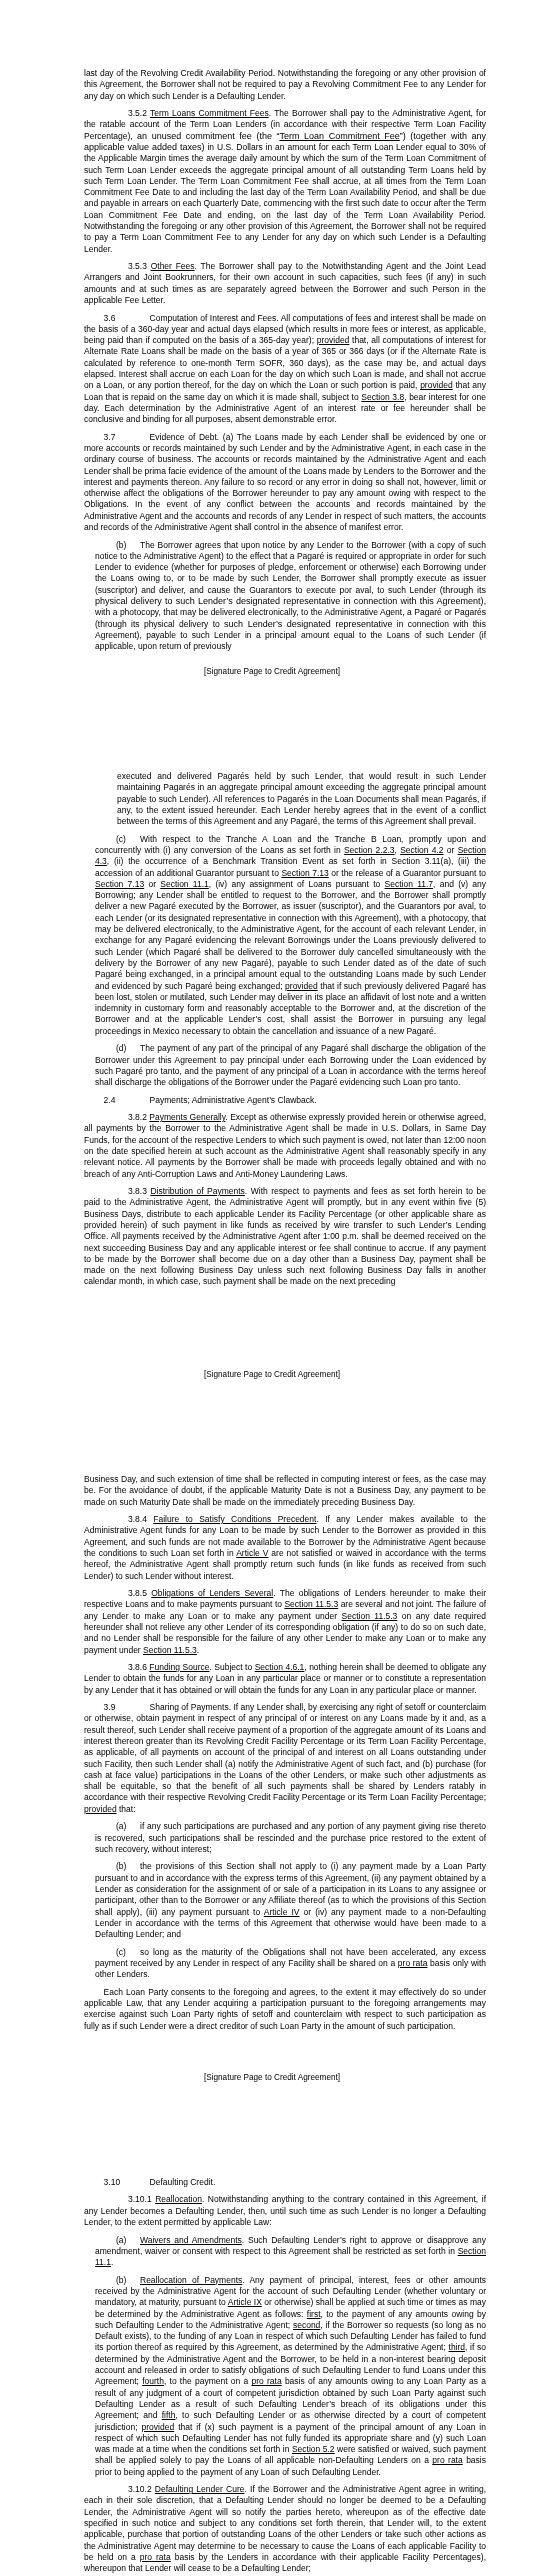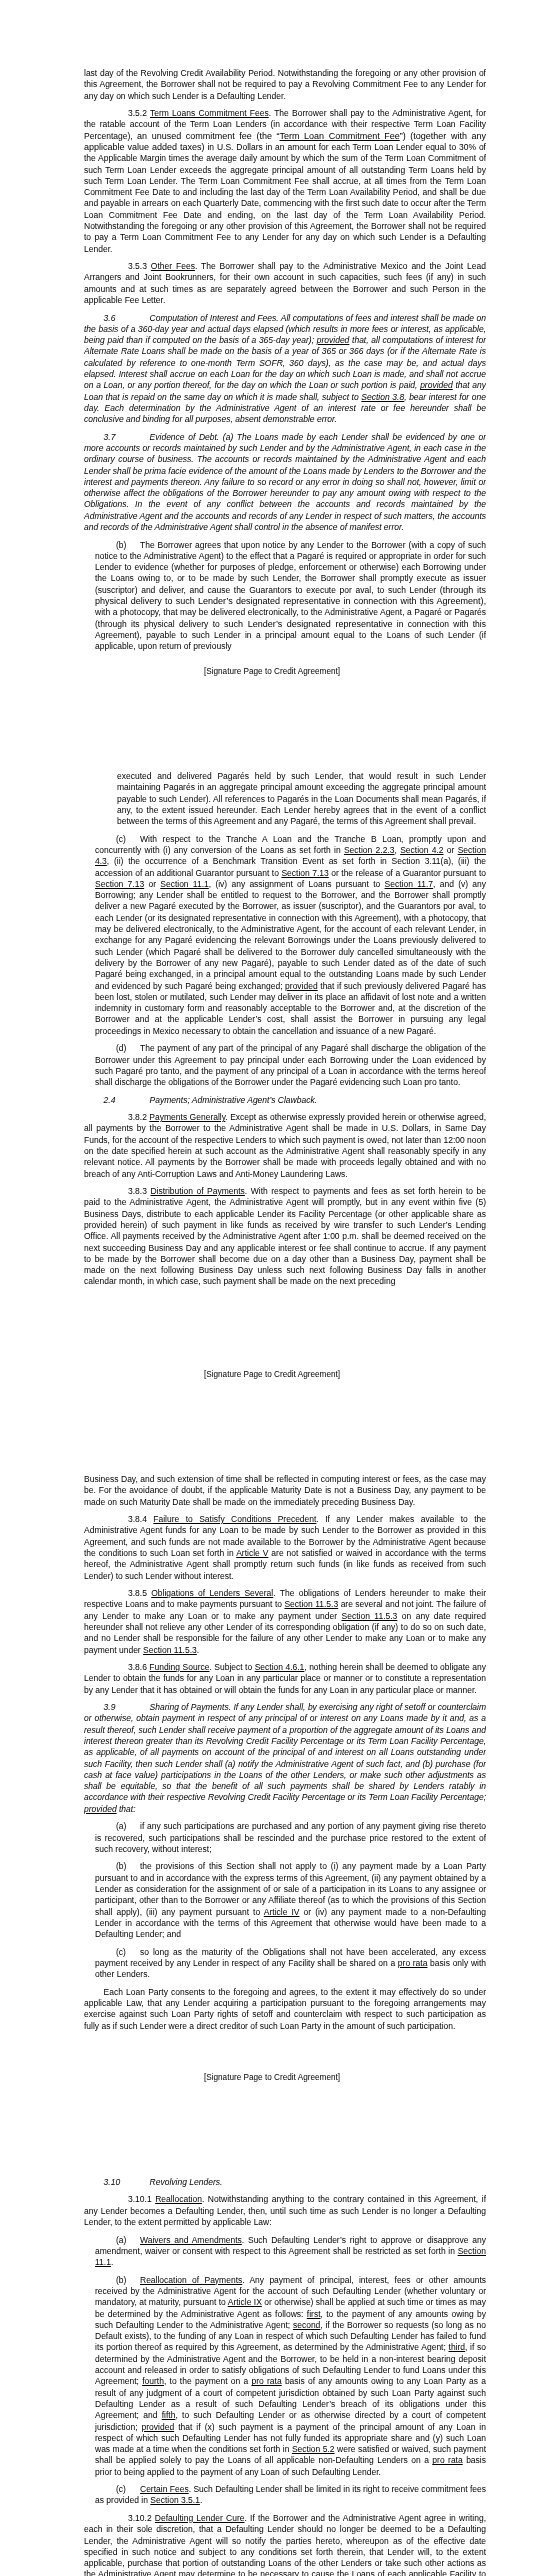--- a/index.html
+++ b/index.html
@@ -22,21 +22,21 @@
     font-size: 8.5px;
     line-height: 11.3px;
     text-align: justify;
   }
   .para { margin: 0 0 6.2px 0; }
   
   .continuation { text-indent: 0; }
   
   .letter-cont { margin-left: 33px; text-indent: 0; }
   
-  .section { text-indent: 19.6px; font-style: italic; }
+  .section { text-indent: 19.6px; }
   
   .subsection { text-indent: 44px; }
   
   .letter { margin-left: 11px; text-indent: 21px; }
   
   .closing { text-indent: 19.6px; }
   .num { display: inline-block; width: 46px; text-indent: 0; }
   .let { display: inline-block; width: 24px; text-indent: 0; }
   .u { text-decoration: underline; }
   .serif { font-family: Liberation Sans, sans-serif; font-size: 9px; }
@@ -50,21 +50,21 @@
   }
 </style>
 </head>
 <body>
 
 <div class="document">
     <div class="page">
       <div class="page-body">
         <p class="para continuation"><span>last day of the Revolving Credit Availability Period.  Notwithstanding the foregoing or any other provision of this Agreement, the Borrower shall not be required to pay a Revolving Commitment Fee to any Lender for any day on which such Lender is a Defaulting Lender.</span></p>
         <p class="para subsection"><span>3.5.2  </span><span class="u">Term Loans Commitment Fees</span><span>.  The Borrower shall pay to the Administrative Agent, for the ratable account of the Term Loan Lenders (in accordance with their respective Term Loan Facility Percentage), </span><span class="serif">an unused commitment fee (the “</span><span class="u serif">Term Loan Commitment Fee</span><span class="serif">”) (together with any applicable value added taxes)</span><span> in U.S. Dollars in an amount for each Term Loan Lender equal to 30% of the Applicable Margin times the average daily amount by which the sum of the Term Loan Commitment of such Term Loan Lender exceeds the aggregate principal amount of all outstanding Term Loans held by such Term Loan Lender. The Term Loan Commitment Fee shall accrue, at all times from the Term Loan Commitment Fee Date to and including the last day of the Term Loan Availability Period, and shall be due and payable in arrears on each Quarterly Date, commencing with the first such date to occur after the Term Loan Commitment Fee Date and ending, on the last day of the Term Loan Availability Period. Notwithstanding the foregoing or any other provision of this Agreement, the Borrower shall not be required to pay a Term Loan Commitment Fee to any Lender for any day on which such Lender is a Defaulting Lender.</span></p>
-        <p class="para subsection"><span>3.5.3  </span><span class="u">Other Fees</span><span>.  The Borrower shall pay to the Administrative Mexico and the Joint Lead Arrangers and Joint Bookrunners, for their own account in such capacities, such fees (if any) in such amounts and at such times as are separately agreed between the Borrower and such Person in the applicable Fee Letter.</span></p>
+        <p class="para subsection"><span>3.5.3  </span><span class="u">Other Fees</span><span>.  The Borrower shall pay to the Notwithstanding Agent and the Joint Lead Arrangers and Joint Bookrunners, for their own account in such capacities, such fees (if any) in such amounts and at such times as are separately agreed between the Borrower and such Person in the applicable Fee Letter.</span></p>
         <p class="para section"><span class="num">3.6</span><span>Computation of Interest and Fees.  All computations of fees and interest shall be made on the basis of a 360-day year and actual days elapsed (which results in more fees or interest, as applicable, being paid than if computed on the basis of a 365-day year); </span><span class="u">provided</span><span> that, all computations of interest for Alternate Rate Loans shall be made on the basis of a year of 365 or 366 days (or if the Alternate Rate is calculated by reference to one-month Term SOFR, 360 days), as the case may be, and actual days elapsed.  Interest shall accrue on each Loan for the day on which such Loan is made, and shall not accrue on a Loan, or any portion thereof, for the day on which the Loan or such portion is paid, </span><span class="u">provided</span><span> that any Loan that is repaid on the same day on which it is made shall, subject to </span><span class="u">Section 3.8</span><span>, bear interest for one day.  Each determination by the Administrative Agent of an interest rate or fee hereunder shall be conclusive and binding for all purposes, absent demonstrable error.</span></p>
         <p class="para section"><span class="num">3.7</span><span>Evidence of Debt.  (a)  The Loans made by each Lender shall be evidenced by one or more accounts or records maintained by such Lender and by the Administrative Agent, in each case in the ordinary course of business.  The accounts or records maintained by the Administrative Agent and each Lender shall be prima facie evidence of the amount of the Loans made by Lenders to the Borrower and the interest and payments thereon.  Any failure to so record or any error in doing so shall not, however, limit or otherwise affect the obligations of the Borrower hereunder to pay any amount owing with respect to the Obligations.  In the event of any conflict between the accounts and records maintained by the Administrative Agent and the accounts and records of any Lender in respect of such matters, the accounts and records of the Administrative Agent shall control in the absence of manifest error.</span></p>
         <p class="para letter"><span class="let">(b)</span><span>The Borrower agrees that upon notice by any Lender to the Borrower (with a copy of such notice to the Administrative Agent) to the effect that a Pagaré is required or appropriate in order for such Lender to evidence (whether for purposes of pledge, enforcement or otherwise) each Borrowing under the Loans owing to, or to be made by such Lender, the Borrower shall promptly execute as issuer (suscriptor) and deliver, and cause the Guarantors to execute por aval, to such Lender </span><span class="serif">(through its physical delivery to such Lender’s designated representative in connection with this Agreement)</span><span>, with a photocopy, that may be delivered electronically, to the Administrative Agent, a Pagaré or Pagarés (through its physical delivery to </span><span class="serif">such Lender’s designated representative</span><span> in connection with this Agreement), payable to such Lender in a principal amount equal to the Loans of such Lender (if applicable, upon return of previously</span></p>
       </div>
       <div class="page-footer">[Signature Page to Credit Agreement]</div>
     </div>
     <div class="page">
       <div class="page-body">
         <p class="para letter-cont"><span>executed and delivered Pagarés held by such Lender, that would result in such Lender maintaining Pagarés in an aggregate principal amount exceeding the aggregate principal amount payable to such Lender).  All references to Pagarés in the Loan Documents shall mean Pagarés, if any, to the extent issued hereunder.  Each Lender hereby agrees that in the event of a conflict between the terms of this Agreement and any Pagaré, the terms of this Agreement shall prevail.</span></p>
         <p class="para letter"><span class="let">(c)</span><span>With respect to the Tranche A Loan and the Tranche B Loan, promptly upon and concurrently with (i) any conversion of the Loans as set forth in </span><span class="u">Section 2.2.3</span><span>, </span><span class="u">Section 4.2</span><span> or </span><span class="u">Section 4.3</span><span>, (ii) the occurrence of a Benchmark Transition Event as set forth in Section 3.11(a), (iii) the accession of an additional Guarantor pursuant to </span><span class="u">Section 7.13</span><span> or the release of a Guarantor pursuant to </span><span class="u">Section 7.13</span><span> or </span><span class="u">Section 11.1</span><span>, (iv) any assignment of Loans pursuant to </span><span class="u">Section 11.7</span><span>, and (v) any Borrowing; any Lender shall be entitled to request to the Borrower, and the Borrower shall promptly deliver a new Pagaré executed by the Borrower, as issuer (suscriptor), and the Guarantors por aval, to each Lender (or its designated representative in connection with this Agreement), with a photocopy, that may be delivered electronically, to the Administrative Agent, for the account of each relevant Lender, in exchange for any Pagaré evidencing the relevant Borrowings under the Loans previously delivered to such Lender (which Pagaré shall be delivered to the Borrower duly cancelled simultaneously with the delivery by the Borrower of any new Pagaré), payable to such Lender dated as of the date of such Pagaré being exchanged, in a principal amount equal to the outstanding Loans made by such Lender and evidenced by such Pagaré being exchanged; </span><span class="u">provided</span><span> that if such previously delivered Pagaré has been lost, stolen or mutilated, such Lender may deliver in its place an affidavit of lost note and a written indemnity in customary form and reasonably acceptable to the Borrower and, at the discretion of the Borrower and at the applicable Lender’s cost, shall assist the Borrower in pursuing any legal proceedings in Mexico necessary to obtain the cancellation and issuance of a new Pagaré.</span></p>
@@ -84,22 +84,21 @@
         <p class="para section"><span class="num">3.9</span><span>Sharing of Payments.  If any Lender shall, by exercising any right of setoff or counterclaim or otherwise, obtain payment in respect of any principal of or interest on any Loans made by it and, as a result thereof, such Lender shall receive payment of a proportion of the aggregate amount of its Loans and interest thereon greater than its Revolving Credit Facility Percentage or its Term Loan Facility Percentage, as applicable, of all payments on account of the principal of and interest on all Loans outstanding under such Facility, then such Lender shall (a) notify the Administrative Agent of such fact, and (b) purchase (for cash at face value) participations in the Loans of the other Lenders, or make such other adjustments as shall be equitable, so that the benefit of all such payments shall be shared by Lenders ratably in accordance with their respective Revolving Credit Facility Percentage or its Term Loan Facility Percentage; </span><span class="u">provided</span><span> that:</span></p>
         <p class="para letter"><span class="let">(a)</span><span>if any such participations are purchased and any portion of any payment giving rise thereto is recovered, such participations shall be rescinded and the purchase price restored to the extent of such recovery, without interest;</span></p>
         <p class="para letter"><span class="let">(b)</span><span>the provisions of this Section shall not apply to (i) any payment made by a Loan Party pursuant to and in accordance with the express terms of this Agreement, (ii) any payment obtained by a Lender as consideration for the assignment of or sale of a participation in its Loans to any assignee or participant, other than to the Borrower or any Affiliate thereof (as to which the provisions of this Section shall apply), (iii) any payment pursuant to </span><span class="u">Article IV</span><span> or (iv) any payment made to a non-Defaulting Lender in accordance with the terms of this Agreement that otherwise would have been made to a Defaulting Lender; and</span></p>
         <p class="para letter"><span class="let">(c)</span><span>so long as the maturity of the Obligations shall not have been accelerated, any excess payment received by any Lender in respect of any Facility shall be shared on a </span><span class="u">pro rata</span><span> basis only with other Lenders.</span></p>
         <p class="para closing"><span>Each Loan Party consents to the foregoing and agrees, to the extent it may effectively do so under applicable Law, that any Lender acquiring a participation pursuant to the foregoing arrangements may exercise against such Loan Party rights of setoff and counterclaim with respect to such participation as fully as if such Lender were a direct creditor of such Loan Party in the amount of such participation.</span></p>
       </div>
       <div class="page-footer">[Signature Page to Credit Agreement]</div>
     </div>
     <div class="page">
       <div class="page-body">
-        <p class="para section"><span class="num">3.10</span><span>Revolving Lenders.</span></p>
+        <p class="para section"><span class="num">3.10</span><span>Defaulting Credit.</span></p>
         <p class="para subsection"><span>3.10.1 </span><span class="u">Reallocation</span><span>.   Notwithstanding anything to the contrary contained in this Agreement, if any Lender becomes a Defaulting Lender, then, until such time as such Lender is no longer a Defaulting Lender, to the extent permitted by applicable Law:</span></p>
         <p class="para letter"><span class="let">(a)</span><span class="u">Waivers and Amendments</span><span>.  Such Defaulting Lender’s right to approve or disapprove any amendment, waiver or consent with respect to this Agreement shall be restricted as set forth in </span><span class="u">Section 11.1</span><span>.</span></p>
         <p class="para letter"><span class="let">(b)</span><span class="u">Reallocation of Payments</span><span>.  Any payment of principal, interest, fees or other amounts received by the Administrative Agent for the account of such Defaulting Lender (whether voluntary or mandatory, at maturity, pursuant to </span><span class="u">Article IX</span><span> or otherwise) shall be applied at such time or times as may be determined by the Administrative Agent as follows: </span><span class="u">first</span><span>, to the payment of any amounts owing by such Defaulting Lender to the Administrative Agent; </span><span class="u">second</span><span>, if the Borrower so requests (so long as no Default exists), to the funding of any Loan in respect of which such Defaulting Lender has failed to fund its portion thereof as required by this Agreement, as determined by the Administrative Agent; </span><span class="u">third</span><span>, if so determined by the Administrative Agent and the Borrower, to be held in a non-interest bearing deposit account and released in order to satisfy obligations of such Defaulting Lender to fund Loans under this Agreement; </span><span class="u">fourth</span><span>, to the payment on a </span><span class="u">pro rata</span><span> basis of any amounts owing to any Loan Party as a result of any judgment of a court of competent jurisdiction obtained by such Loan Party against such Defaulting Lender as a result of such Defaulting Lender’s breach of its obligations under this Agreement; and </span><span class="u">fifth</span><span>, to such Defaulting Lender or as otherwise directed by a court of competent jurisdiction; </span><span class="u">provided</span><span> that if (x) such payment is a payment of the principal amount of any Loan in respect of which such Defaulting Lender has not fully funded its appropriate share and (y) such Loan was made at a time when the conditions set forth in </span><span class="u">Section 5.2</span><span> were satisfied or waived, such payment shall be applied solely to pay the Loans of all applicable non-Defaulting Lenders on a </span><span class="u">pro rata</span><span> basis prior to being applied to the payment of any Loan of such Defaulting Lender.</span></p>
-        <p class="para letter"><span class="let">(c)</span><span class="u">Certain Fees</span><span>.  Such Defaulting Lender shall be limited in its right to receive commitment fees as provided in </span><span class="u">Section 3.5.1</span><span>.</span></p>
         <p class="para subsection"><span>3.10.2 </span><span class="u">Defaulting Lender Cure</span><span>.  If the Borrower and the Administrative Agent agree in writing, each in their sole discretion, that a Defaulting Lender should no longer be deemed to be a Defaulting Lender, the Administrative Agent will so notify the parties hereto, whereupon as of the effective date specified in such notice and subject to any conditions set forth therein, that Lender will, to the extent applicable, purchase that portion of outstanding Loans of the other Lenders or take such other actions as the Administrative Agent may determine to be necessary to cause the Loans of each applicable Facility to be held on a </span><span class="u">pro rata</span><span> basis by the Lenders in accordance with their applicable Facility Percentages), whereupon that Lender will cease to be a Defaulting Lender; </span></p>
       </div>
     </div>
   </div>
 
 
 </body></html>

